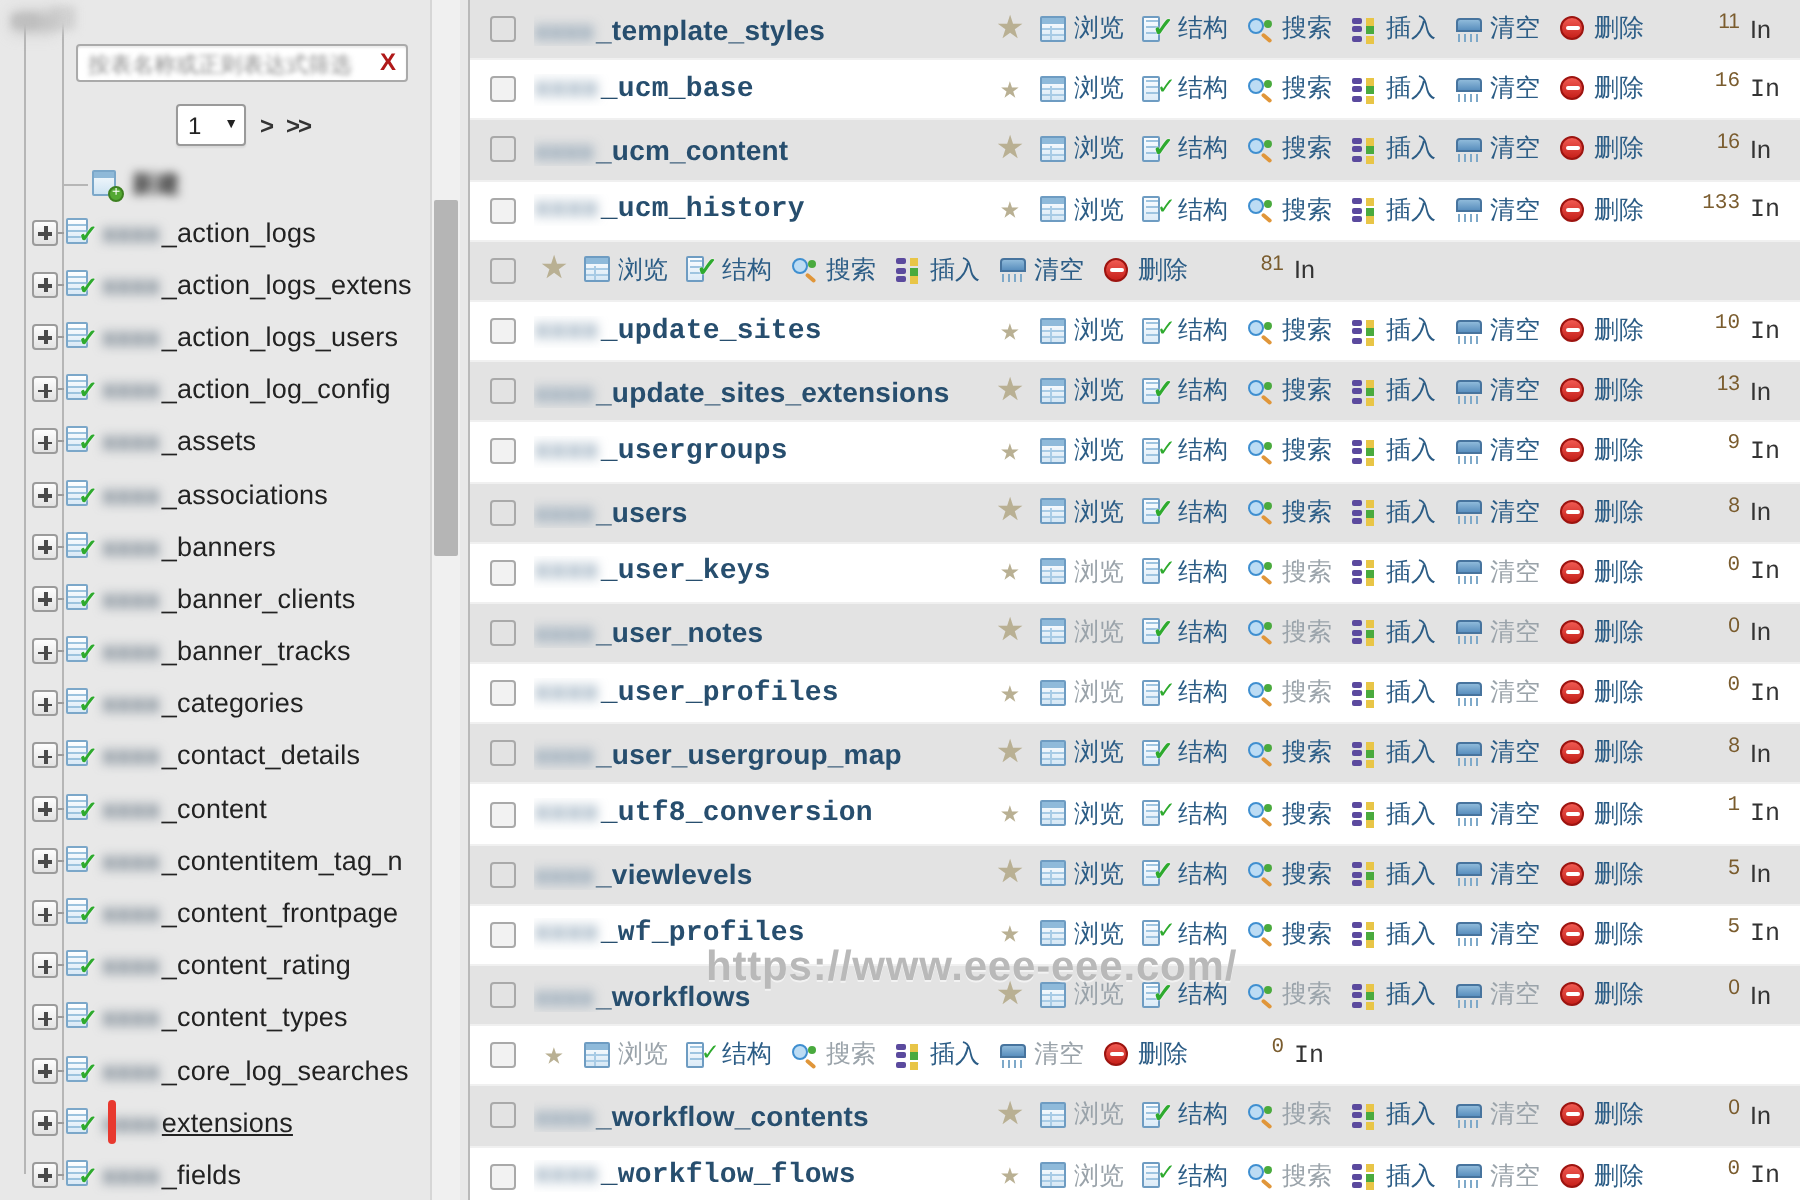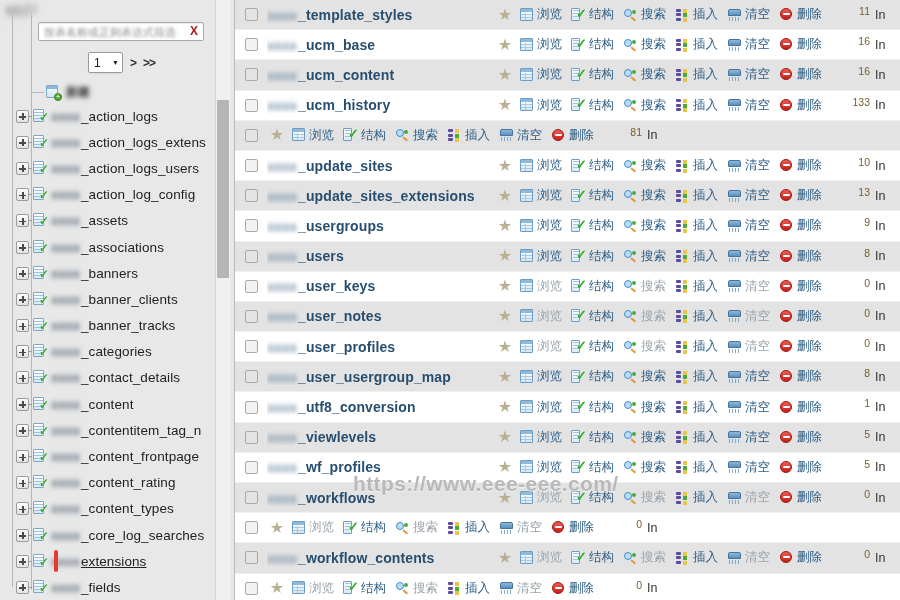--- a/index.html
+++ b/index.html
@@ -308,21 +308,21 @@
   .trow {
     height: 30.2px;
     display: flex;
     align-items: center;
     border-bottom: 1px solid #f0f0f0;
     position: relative;
     padding-left: 10px;
     white-space: nowrap;
   }
   .trow.odd { background: #e3e3e3; }
-  .trow.even { background: #ffffff; }
+  .trow.even { background: #ffffff; font-family: Liberation Mono, monospace; }
 
   .cb {
     width: 13px; height: 13px;
     border: 1px solid #a9a9a9;
     background: #f2f2f2;
     border-radius: 2px;
     flex: 0 0 13px;
     margin-right: 9px;
   }
   .trow.odd .cb { background: #e3e3e3; }
@@ -2054,20 +2054,24 @@
             <span class="circ"></span>
             <span class="minus"></span>
           </span>
           <span class="act-label">删除</span>
         </span>
         <span class="rows-cell">0</span>
         <span class="engine-cell">In</span>
       </div>
       <div class="trow even">
         <span class="cb"></span>
+        <span class="name-cell">
+          <span class="name-prefix">xxxx</span>
+          <span class="name-text">_workflow_flows</span>
+        </span>
         <span class="star">★</span>
         <span class="act disabled">
           <span class="ic ic-browse">
             <span class="bx"></span>
             <span class="hd"></span>
             <span class="ln l1"></span>
             <span class="ln l2"></span>
             <span class="vl"></span>
           </span>
           <span class="act-label">浏览</span>

